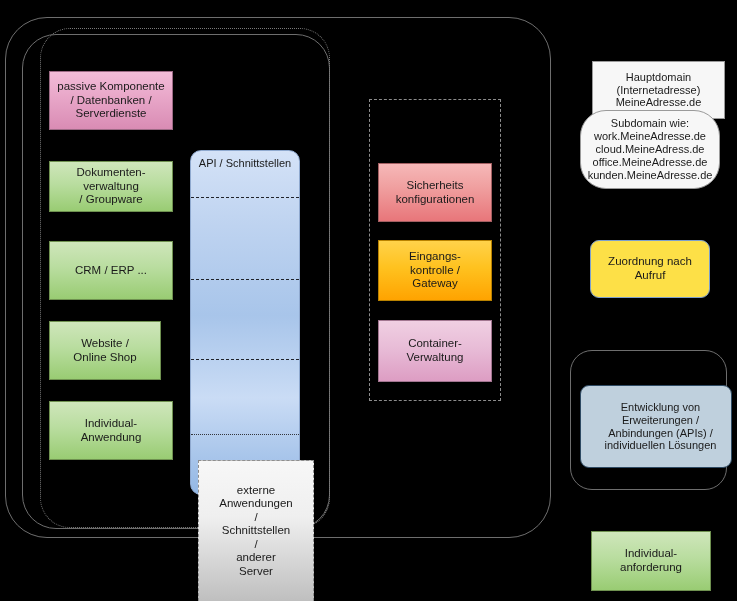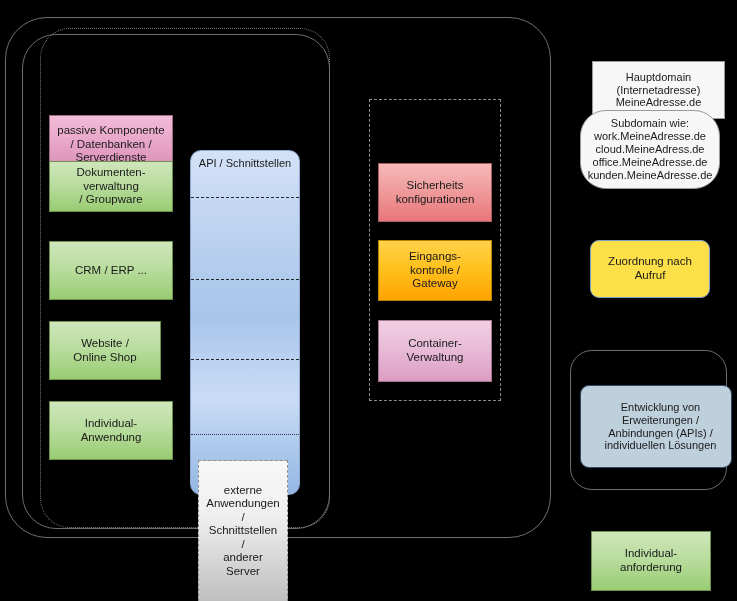--- a/index.html
+++ b/index.html
@@ -57,21 +57,20 @@
     border-top: 1px dashed #20232a;
   }
   .api-sep.fine { border-top: 1px dotted #33363c; }
 
   
   .bx { border: 1px solid #6f6f6f; }
 
   .bx-pink-dark {
     background: linear-gradient(180deg, #f2bcd8 0%, #e8a6c8 45%, #d98cb4 100%);
     border-color: #9c6a85;
-    margin-top: 44px;
   }
   .bx-green {
     background: linear-gradient(180deg, #cfe6bb 0%, #b9dd9f 45%, #99cc73 100%);
     border-color: #6f9150;
   }
   .bx-red {
     background: linear-gradient(180deg, #f6b8b8 0%, #f0a0a0 40%, #e8767a 100%);
     border-color: #a35f62;
   }
   .bx-orange {
@@ -136,21 +135,21 @@
 Anwendung</div>
 
   <div class="api-col" style="left:190px; top:150px; width:110px; height:345px;">
     <div class="api-title">API / Schnittstellen</div>
     <div class="api-sep" style="top:46px;"></div>
     <div class="api-sep" style="top:128px;"></div>
     <div class="api-sep" style="top:208px;"></div>
     <div class="api-sep fine" style="top:283px;"></div>
   </div>
 
-  <div class="node bx-external fs115" style="left:198px; top:460px; width:90px; height:141px; border-bottom:none;">externe
+  <div class="node bx-external fs115" style="left:198px; top:460px; width:116px; height:141px; border-bottom:none;">externe
 Anwendungen
 /
 Schnittstellen
 /
 anderer
 Server</div>
 
   <div class="node bx bx-red fs115" style="left:378px; top:163px; width:114px; height:59px;">Sicherheits
 konfigurationen</div>
 

